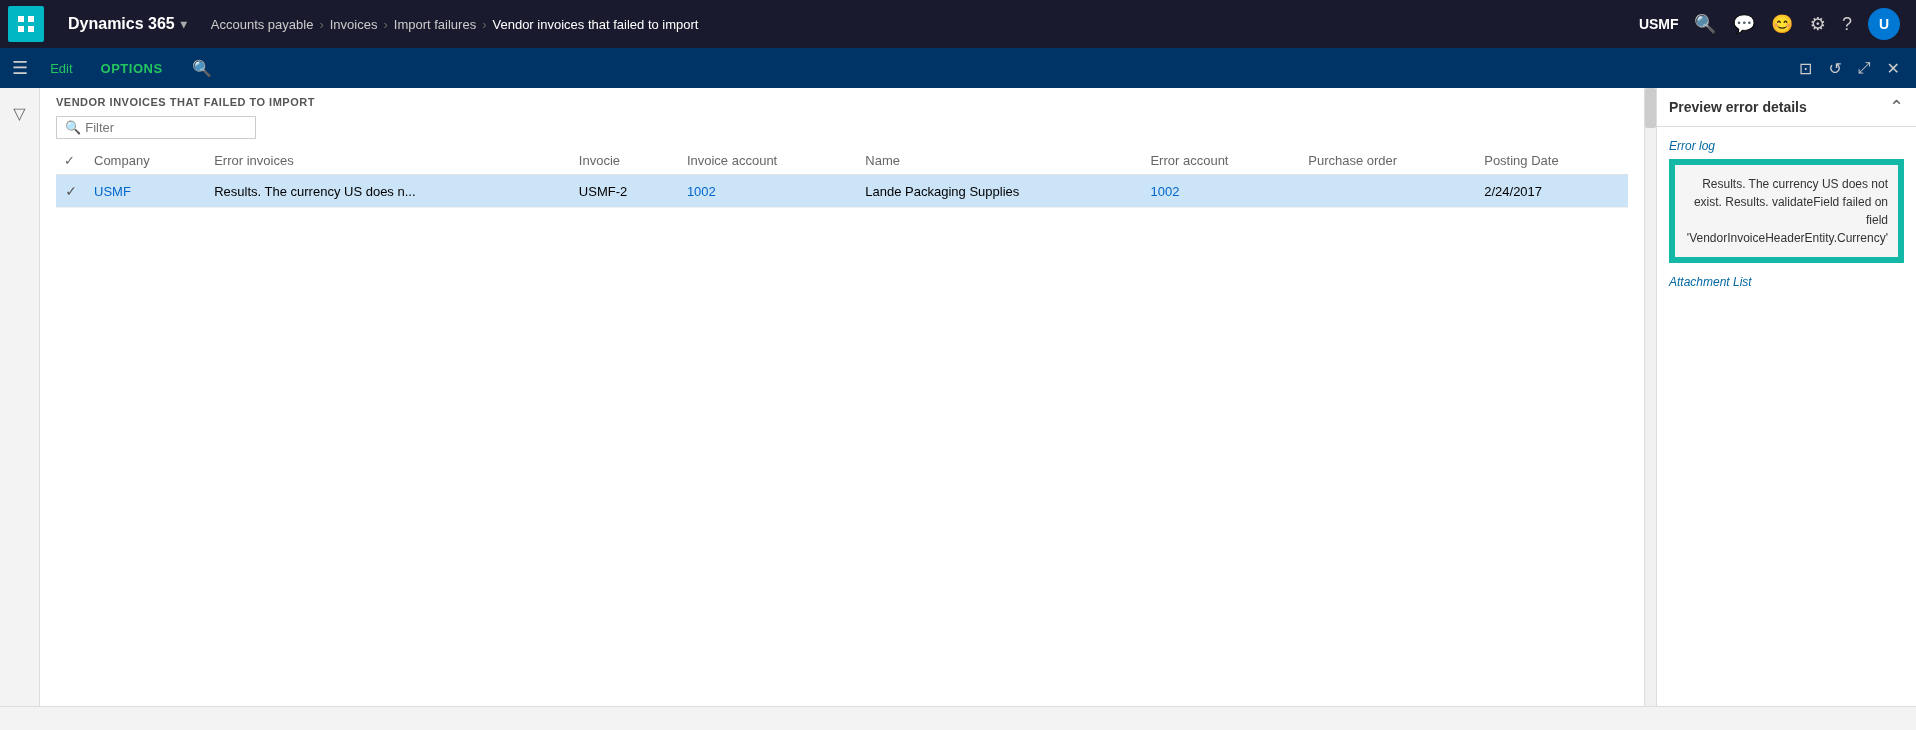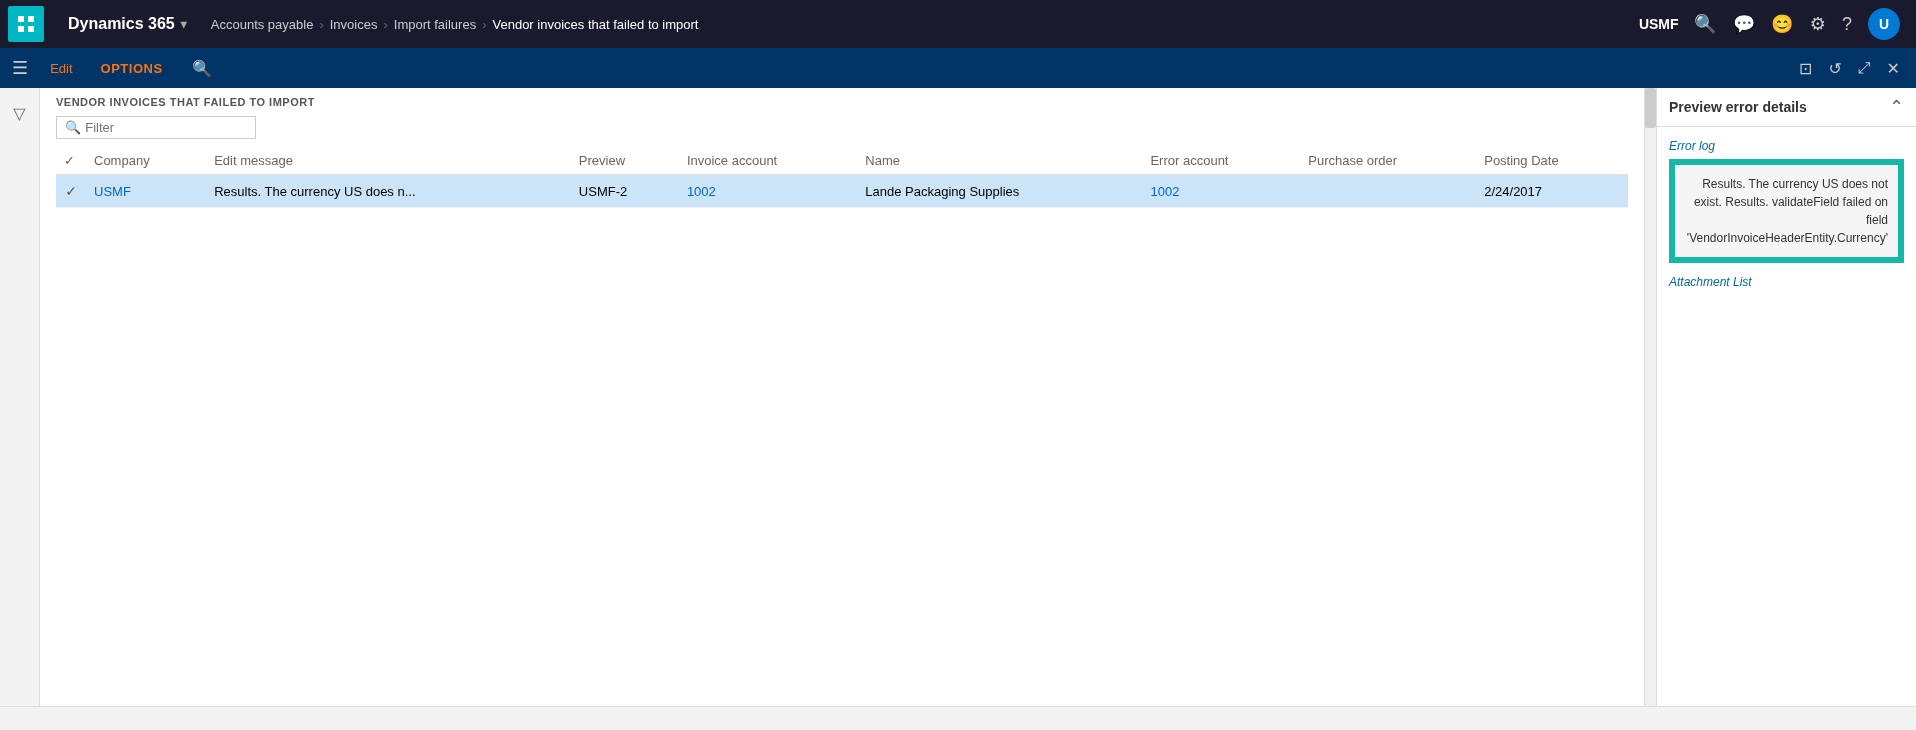--- a/index.html
+++ b/index.html
@@ -57,21 +57,21 @@
       align-items: center;
       background: #003366;
       height: 40px;
       min-height: 40px;
       padding: 0 12px;
       gap: 16px;
       color: #fff;
     }
     .action-bar .hamburger { cursor: pointer; font-size: 18px; color: #ccc; }
     .action-btn {
-      color: #f97316;
+      color: #22c55e;
       font-size: 13px;
       cursor: pointer;
       background: none;
       border: none;
       padding: 4px 6px;
     }
     .action-btn.uppercase { text-transform: uppercase; font-weight: 600; letter-spacing: 0.5px; }
     .action-search {
       margin-left: auto;
       color: #ccc; cursor: pointer; font-size: 16px;
@@ -298,22 +298,22 @@
         <span class="search-icon">🔍</span>
         <input class="filter-input" type="text" placeholder="Filter" style="">
       </div>
     </div>
     <div class="table-container">
       <table>
         <thead>
           <tr>
             <th>✓</th>
             <th>Company</th>
-            <th>Edit message</th>
-            <th>Preview</th>
+            <th>Error invoices</th>
+            <th>Invocie</th>
             <th>Invoice account</th>
             <th>Name</th>
             <th>Error account</th>
             <th>Purchase order</th>
             <th>Posting Date</th>
           </tr>
         </thead>
         <tbody>
           <tr class="selected">
             <td class="checkmark-col">✓</td>

